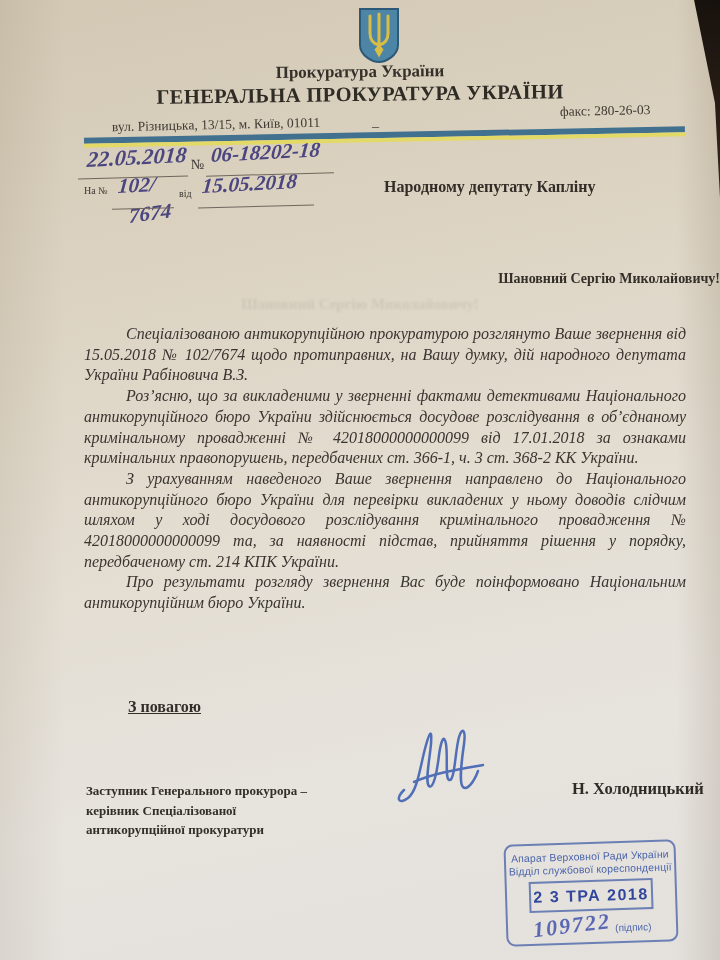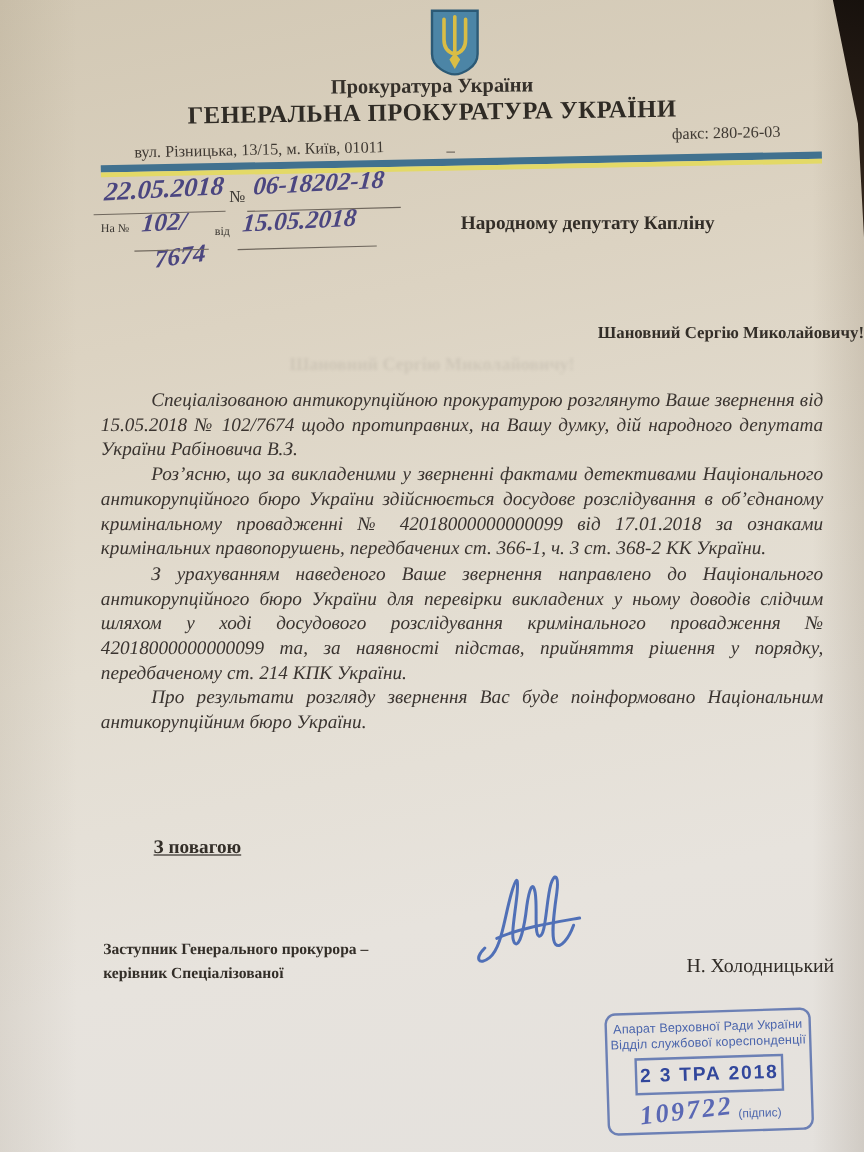--- a/index.html
+++ b/index.html
@@ -55,21 +55,21 @@
     color:#6a645c;opacity:.13;filter:blur(1.2px);}
   
   .body-text{left:84px;top:324px;width:602px;font-size:16px;line-height:20.7px;
     text-align:justify;color:#3a3430;}
   .body-text p{margin:0;text-indent:42px;font-style:italic;}
   
   .valediction{left:128px;top:698px;font-weight:bold;font-size:16px;color:#332e28;text-decoration:underline;}
   .signer-title{left:86px;top:734px;font-weight:bold;font-size:13px;
     line-height:19.5px;color:#332e28;margin-top:47px;}
   .signature{left:388px;top:716px;width:108px;height:90px;}
-  .signer-name{left:572px;top:779px;font-weight:normal;font-size:16.5px;color:#2f2a25;margin-top:16px;}
+  .signer-name{left:572px;top:779px;font-weight:bold;font-size:16.5px;color:#2f2a25;}
   
   .stamp{left:505px;top:842px;width:172px;height:102px;transform:rotate(-1.8deg);
     border:2.5px solid rgba(61,90,165,.72);border-radius:9px;
     font-family:"Liberation Sans",sans-serif;color:var(--stamp-blue,#3d5aa8);
     text-align:center;padding-top:6px;box-sizing:border-box;}
   .stamp-line{font-size:10.5px;line-height:13px;letter-spacing:.1px;opacity:.92;}
   .stamp-datebox{margin:4px auto 0;width:120px;border:2.5px solid rgba(61,90,165,.72);
     padding:5px 0 4px;font-weight:bold;font-size:16px;letter-spacing:1.5px;color:#32479c;}
   .stamp-bottom{margin-top:1px;white-space:nowrap;}
   .stamp-number{display:inline-block;font-family:"Liberation Serif",serif;
@@ -128,20 +128,21 @@
     <p>Спеціалізованою антикорупційною прокуратурою розглянуто Ваше звернення від 15.05.2018 № 102/7674 щодо протиправних, на Вашу думку, дій народного депутата України Рабіновича В.З.</p>
     <p>Роз’ясню, що за викладеними у зверненні фактами детективами Національного антикорупційного бюро України здійснюється досудове розслідування в об’єднаному кримінальному провадженні № 42018000000000099 від 17.01.2018 за ознаками кримінальних правопорушень, передбачених ст. 366-1, ч. 3 ст. 368-2 КК України.</p>
     <p>З урахуванням наведеного Ваше звернення направлено до Національного антикорупційного бюро України для перевірки викладених у ньому доводів слідчим шляхом у ході досудового розслідування кримінального провадження № 42018000000000099 та, за наявності підстав, прийняття рішення у порядку, передбаченому ст. 214 КПК України.</p>
     <p>Про результати розгляду звернення Вас буде поінформовано Національним антикорупційним бюро України.</p>
   </div>
 
   <div class="valediction abs">З повагою</div>
   <div class="signer-title abs">
     <div>Заступник Генерального прокурора –</div>
     <div>керівник Спеціалізованої</div>
+    <div>антикорупційної прокуратури</div>
   </div>
   <div class="signature abs">
     <svg width="108" height="90" viewBox="0 0 108 90">
       <g fill="none" stroke="#3c60b2" stroke-width="2.5" stroke-linecap="round" opacity=".88">
         <path d="M16,74 C7,83 11,89 20,82 C30,74 32,50 38,29 C42,15 44,13 43,28 C41,48 37,66 41,70 C45,74 49,57 51,39 C53,25 56,17 58,28 C60,41 57,62 61,64 C67,66 67,35 71,21 C74,11 78,13 76,28 C73,49 71,67 75,71 C79,75 86,66 90,55"></path>
         <path d="M26,66 C46,57 72,53 95,49"></path>
       </g>
     </svg>
   </div>
   <div class="signer-name abs">Н. Холодницький</div>

